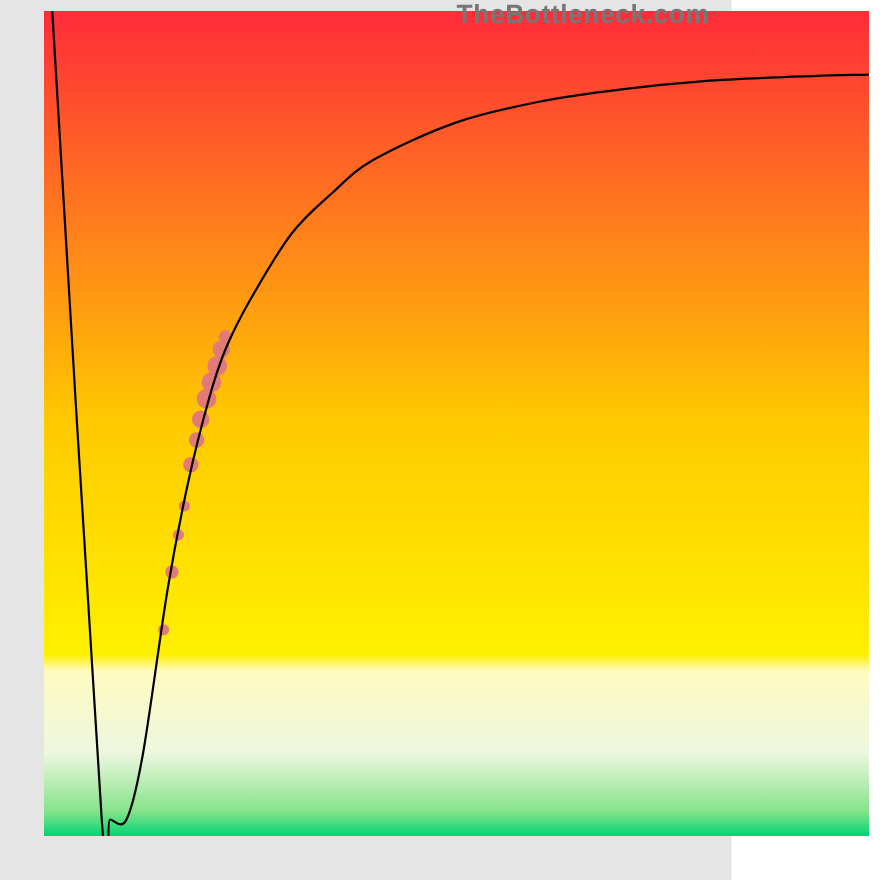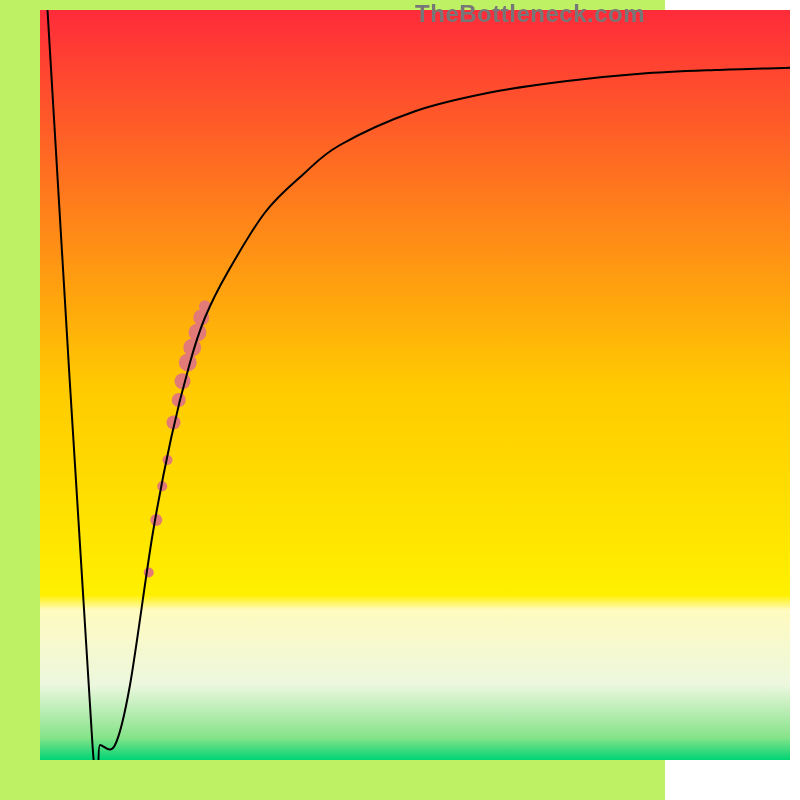--- a/index.html
+++ b/index.html
@@ -6,21 +6,21 @@
     margin: 0;
     padding: 0;
     width: 800px;
     height: 800px;
     overflow: hidden;
   }
   .canvas {
     position: relative;
     width: 665px;
     height: 800px;
-    background: #bef264;
+    background: #e5e5e5;
   }
   .plot-area {
     position: absolute;
     left: 40px;
     top: 10px;
     width: 750px;
     height: 750px;
   }
   .watermark {
     position: absolute;

